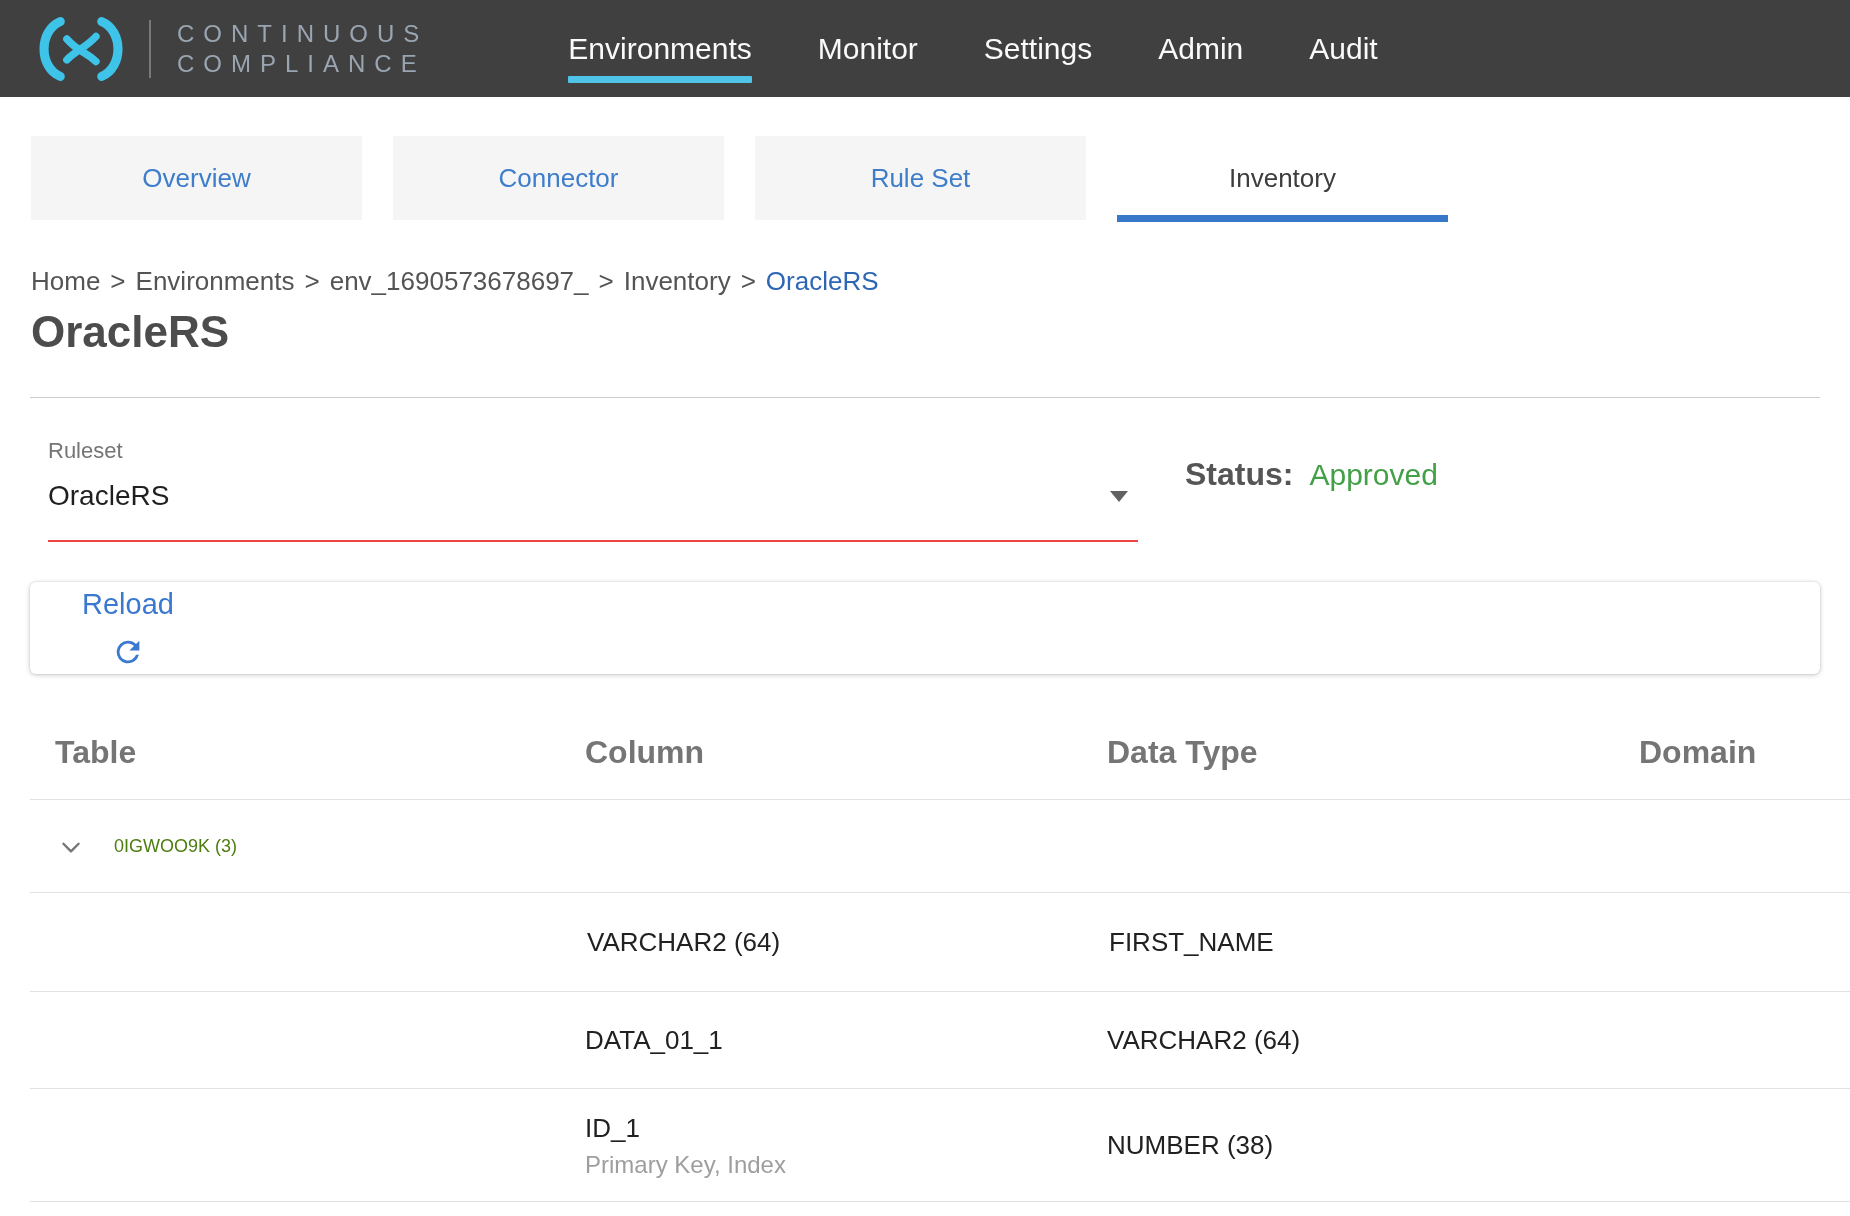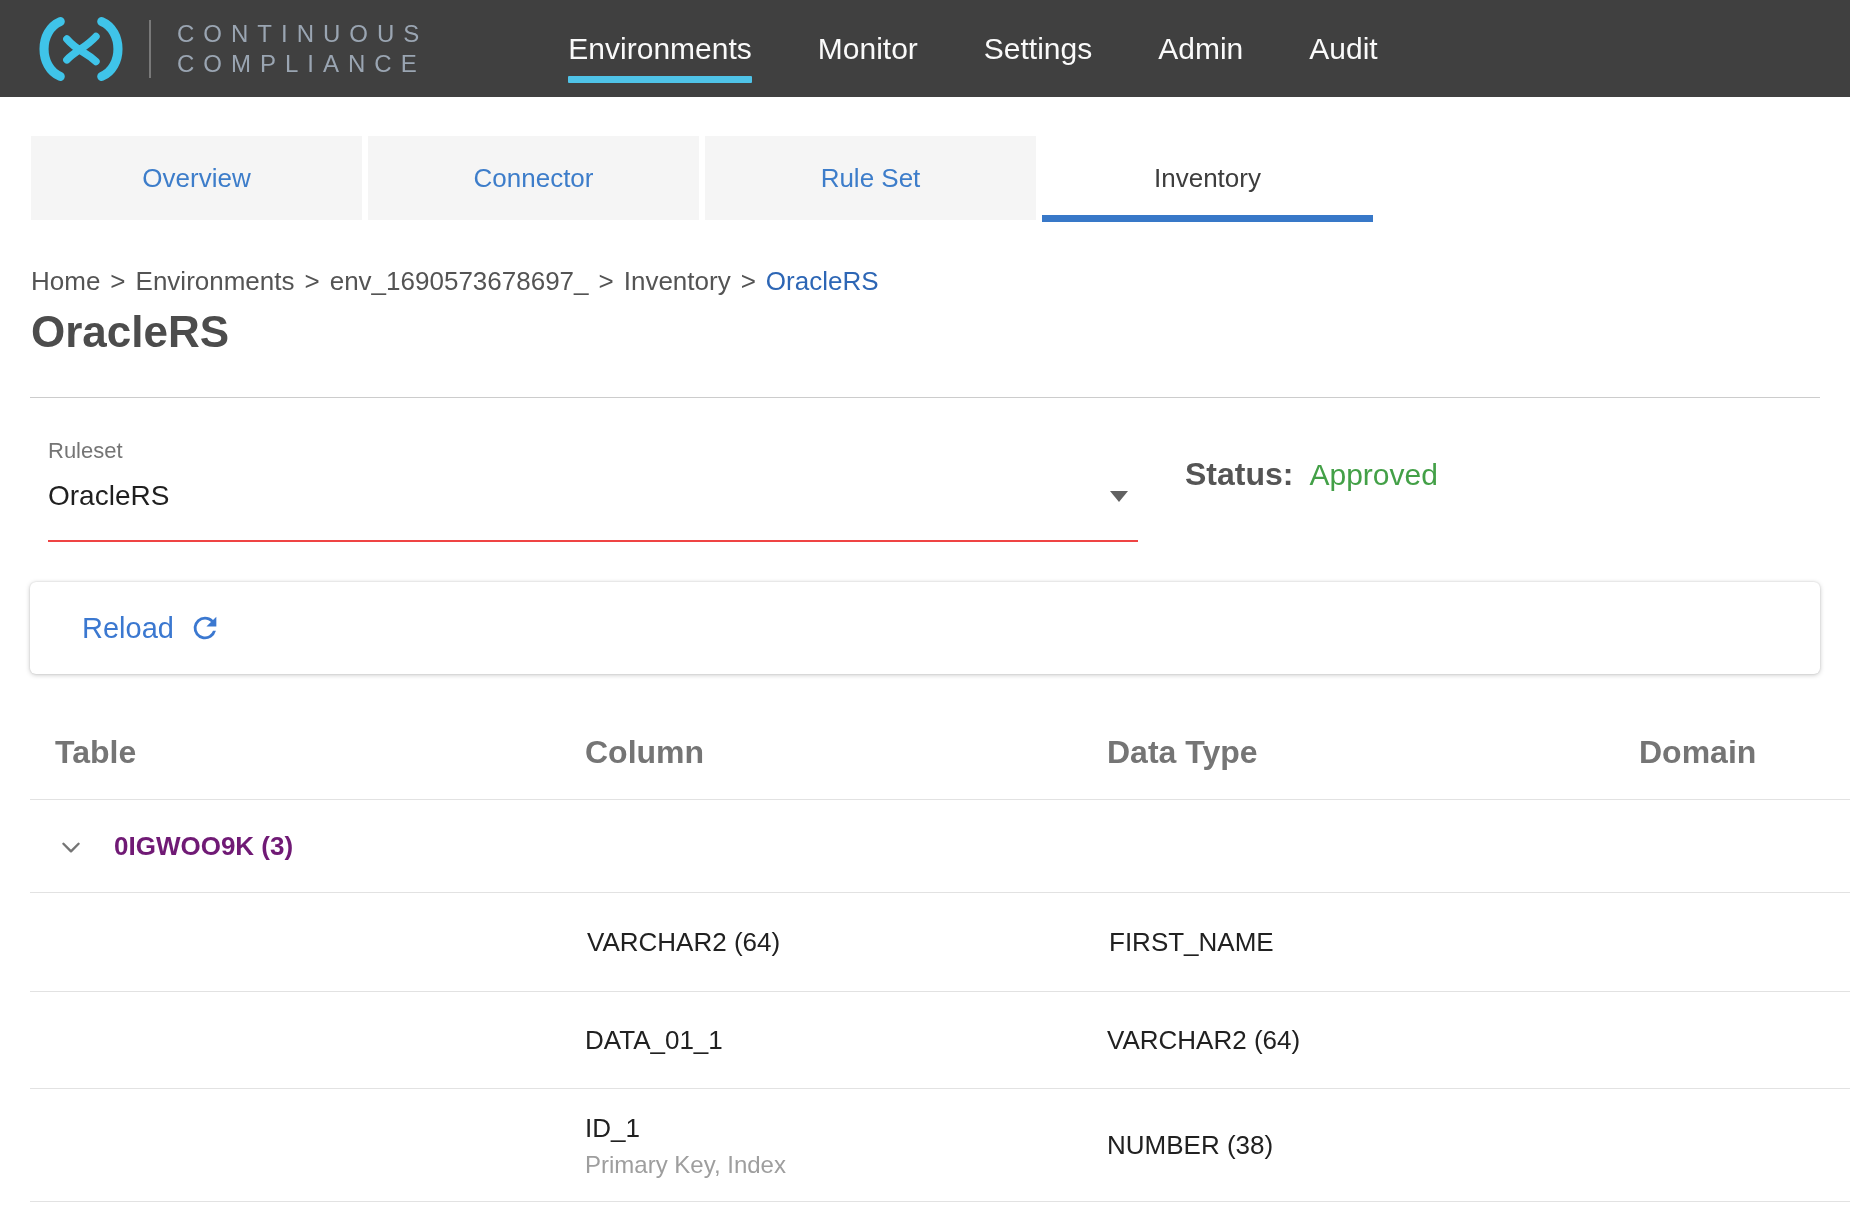--- a/index.html
+++ b/index.html
@@ -11,21 +11,21 @@
   .logo { width:108px; height:68px; cursor:pointer; }
   .logo svg { width:108px; height:68px; display:block; }
   .nav-sep { width:2px; height:58px; background:rgba(255,255,255,0.30); margin-left:14px; }
   .brand { margin-left:26px; color:#9aa5b2; font-size:24px; letter-spacing:9px; line-height:30px; white-space:nowrap; }
   .nav-items { display:flex; gap:66px; margin-left:140px; align-items:center; }
   .nav-item { color:#fafafa; font-size:30px; font-weight:500; position:relative; cursor:pointer; white-space:nowrap; }
   .nav-item.active::after { content:""; position:absolute; left:0; right:0; bottom:-17px; height:7px;
                             background:#4fc3e8; border-radius:1px; }
 
   
-  .tabs { display:flex; gap:6px; margin:39px 0 0 31px; }
+  .tabs { display:flex; gap:31px; margin:39px 0 0 31px; }
   .tab { width:331px; height:84px; display:flex; align-items:center; justify-content:center;
          font-size:26px; background:#f5f5f5; color:#3d7dca; cursor:pointer; position:relative; }
   .tab.active { background:#fff; color:#3d3d3d; }
   .tab.active::after { content:""; position:absolute; left:0; right:0; bottom:-2px; height:7px; background:#3878c8; }
 
   
   .breadcrumb { margin:46px 0 0 31px; font-size:26px; color:#545454; }
   .breadcrumb .sep { margin:0 10px; }
   .breadcrumb .crumb { cursor:pointer; }
   .breadcrumb .crumb.current { color:#2d66b5; }
@@ -42,30 +42,30 @@
            border-top:11px solid #616161; }
   .status { position:absolute; left:1185px; top:58px; display:flex; align-items:baseline; }
   .status-label { font-size:32px; font-weight:bold; color:#555555; }
   .status-value { font-size:30px; color:#43a047; margin-left:16px; }
 
   
   .card { margin:40px 30px 0 30px; height:92px; border-radius:6px; background:#fff;
           box-shadow:0 1px 5px rgba(0,0,0,0.22), 0 0 2px rgba(0,0,0,0.12);
           display:flex; align-items:center; padding-left:52px; }
   .reload-btn { display:flex; align-items:center; gap:14px; color:#3b78d0; font-size:29px;
-                background:none; border:none; cursor:pointer; font-family:inherit; padding:0; }
+                background:none; border:none; cursor:pointer; font-family:inherit; padding:0;flex-direction:column; }
   .reload-btn svg { width:34px; height:34px; display:block; }
 
   
   .inv-table { margin-top:30px; }
   .trow { display:grid; grid-template-columns:530px 520px 530px 1fr; align-items:center; position:relative; }
   .trow::after { content:""; position:absolute; left:30px; right:0; bottom:0; height:1px; background:#e2e2e2; }
   .c1 { padding-left:55px; } .c2 { padding-left:55px; } .c3 { padding-left:57px; } .c4 { padding-left:59px; }
   .thead { height:96px; font-size:32px; font-weight:bold; color:#757575; }
-  .group-row { height:93px; font-size:26px; font-weight:700; color:#701a75; cursor:pointer; }
+  .group-row { height:93px; font-size:18px; font-weight:400; color:#4d7c0f; cursor:pointer; }
   .group-cell { display:flex; align-items:center; gap:30px; padding-left:58px; }
   .chevron { width:26px; height:26px; cursor:pointer; flex:0 0 auto; }
   .data-row { font-size:26px; color:#212121; cursor:pointer; }
   .row-h1 { height:99px; } .row-h2 { height:97px; } .row-h3 { height:113px; }
   .cell-note { font-size:24px; color:#9e9e9e; margin-top:7px; }
 </style>
 </head>
 <body>
 
 <header class="navbar">

